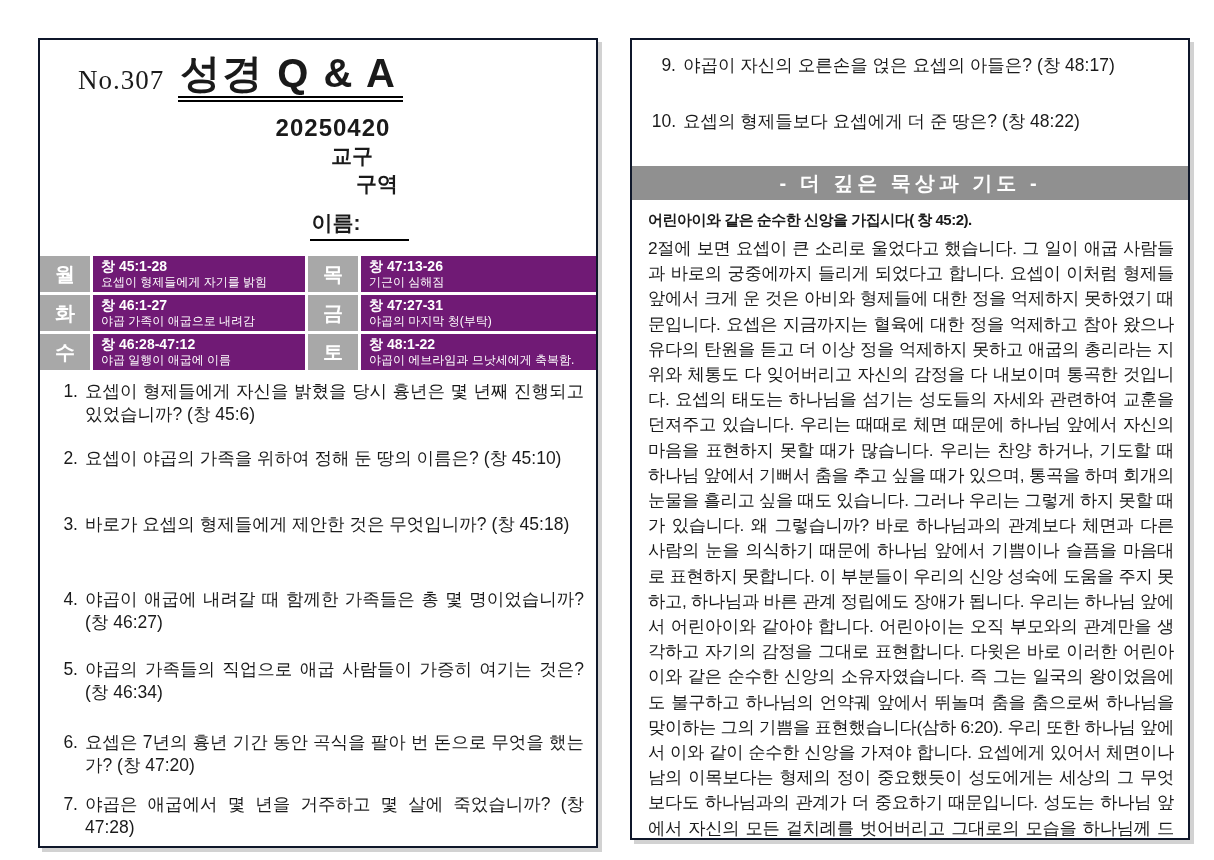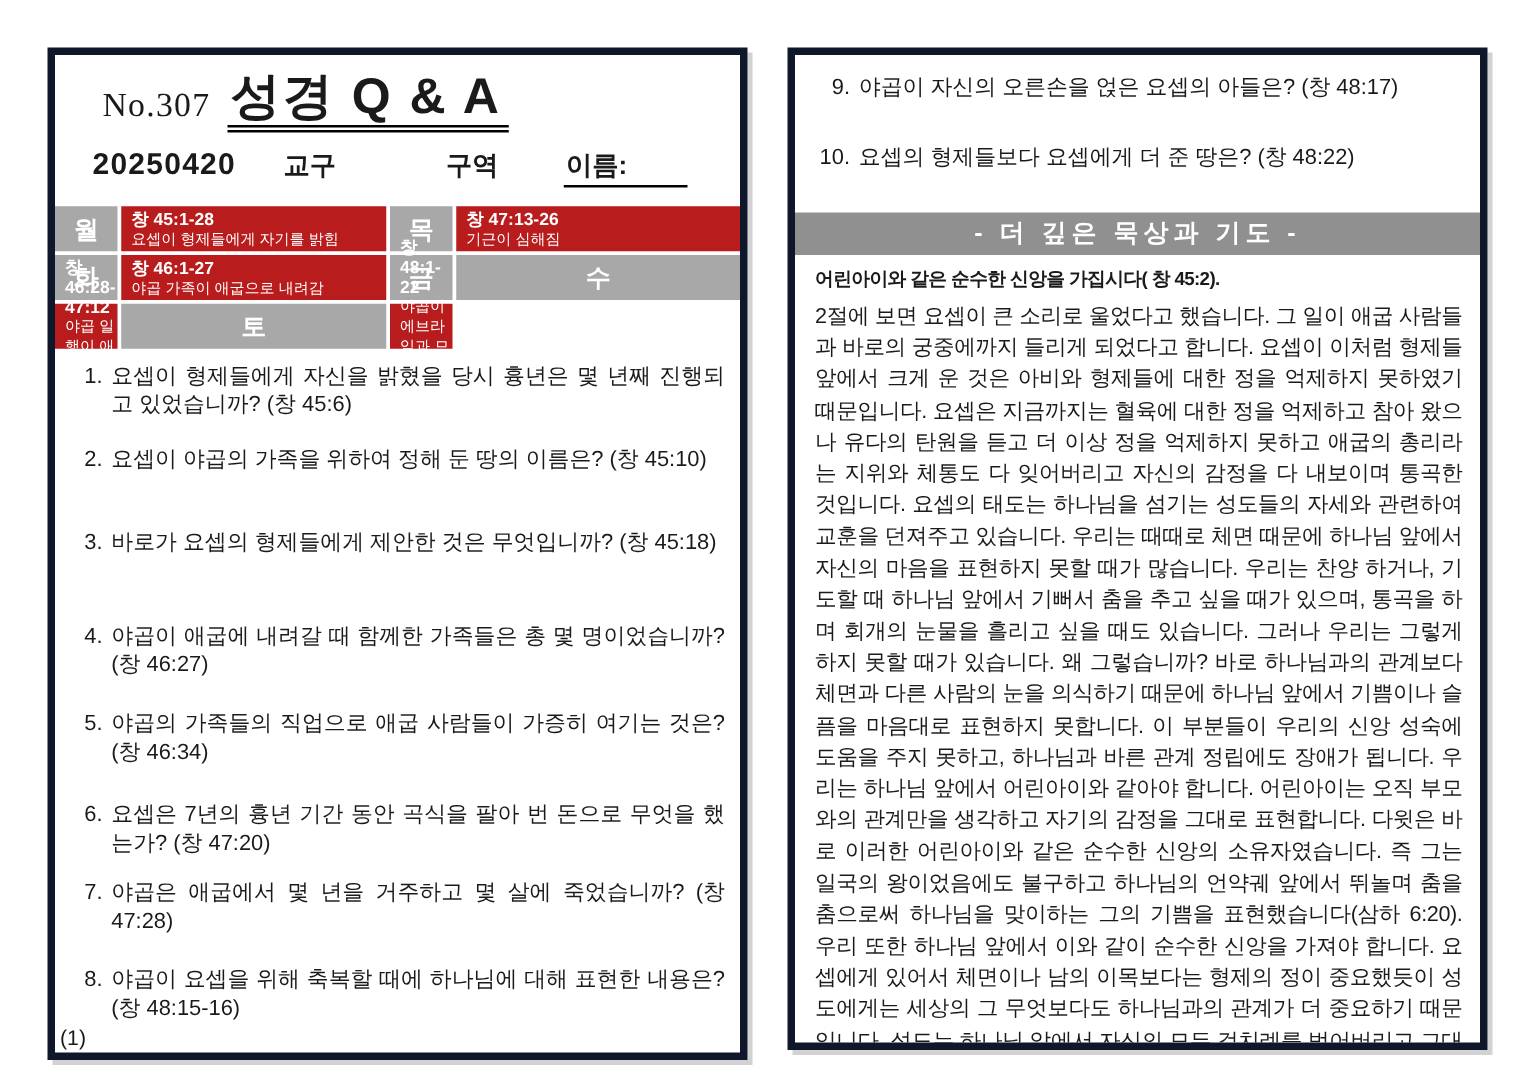--- a/index.html
+++ b/index.html
@@ -1,40 +1,40 @@
 <!DOCTYPE html>
 <html><head>
 <meta charset="utf-8">
 <style>
   * { margin: 0; padding: 0; box-sizing: border-box; }
   html, body { width: 1214px; height: 860px; background: #ffffff; font-family: "Liberation Sans", "DejaVu Sans", sans-serif; color: #1a1a1a; }
   .canvas { position: relative; width: 1214px; height: 860px; background: #ffffff; overflow: hidden; }
 
   .page { position: absolute; top: 38px; width: 560px; background: #ffffff;
-          border: 6px solid #0f172a; box-shadow: 4px 4px 0 #d2d2d2; overflow: hidden; }
+          border: 2px solid #0f172a; box-shadow: 4px 4px 0 #d2d2d2; overflow: hidden; }
   .page-left  { left: 38px;  height: 810px; }
   .page-right { left: 630px; height: 802px; }
 
   
   .hdr1 { display: flex; align-items: flex-end; padding: 12px 0 0 38px; }
   .no-label { font-family: "Liberation Serif", "DejaVu Serif", serif; font-size: 27px; letter-spacing: 1px; padding-bottom: 6px; }
   .main-title { font-size: 40px; font-weight: bold; margin-left: 14px; letter-spacing: 2px;
                 border-bottom: 6px double #000; padding: 0 6px 2px 2px; line-height: 1.05; text-align: center; }
-  .hdr2 { display: flex; align-items: flex-start; padding: 12px 0 0 30px; font-weight: bold; }
+  .hdr2 { display: flex; align-items: center; padding: 12px 0 0 30px; font-weight: bold; flex-direction: column; }
   .hdr-date { font-size: 24px; letter-spacing: 1px; }
   .hdr-parish { font-size: 21px; margin-left: 38px; }
   .hdr-district { font-size: 21px; margin-left: 88px; }
-  .hdr-name { font-size: 21px; margin-left: 52px; border-bottom: 2px solid #000; padding: 0 48px 2px 2px; }
+  .hdr-name { font-size: 21px; margin-left: 52px; border-bottom: 2px solid #000; padding: 0 48px 2px 2px; margin-top: 11px; }
 
   
   .sched { display: grid; grid-template-columns: 50px 212px 50px 1fr; gap: 3px;
            background: #ffffff; margin-top: 12px; border-top: 3px solid #fff; }
   .sched .day { background: #a8a8a8; color: #fff; font-weight: bold; font-size: 20px;
                 display: flex; align-items: center; justify-content: center; height: 36px; }
-  .sched .les { background: #b91c1c; color: #fff; height: 36px; padding: 1px 0 1px 8px;
+  .sched .les { background: #701a75; color: #fff; height: 36px; padding: 1px 0 1px 8px;
                 display: flex; flex-direction: column; justify-content: center; }
   .sched .ref { font-size: 14px; font-weight: bold; line-height: 16px; }
   .sched .des { font-size: 12px; font-weight: 500; line-height: 16px; }
 
   
   .qlist { padding: 10px 12px 0 4px; }
   .q { display: flex; font-size: 17.5px; line-height: 23px; }
   .q .qnum { width: 34px; text-align: right; flex: 0 0 34px; }
   .q .qtext { flex: 1; margin-left: 7px; text-align: justify; text-align-last: left; }
   .mb1 { margin-bottom: 21px; } 
@@ -88,20 +88,24 @@
       <div class="les">
         <span class="ref">창 47:13-26</span>
         <span class="des">기근이 심해짐</span>
       </div>
       <div class="day">화</div>
       <div class="les">
         <span class="ref">창 46:1-27</span>
         <span class="des">야곱 가족이 애굽으로 내려감</span>
       </div>
       <div class="day">금</div>
+      <div class="les">
+        <span class="ref">창 47:27-31</span>
+        <span class="des">야곱의 마지막 청(부탁)</span>
+      </div>
       <div class="day">수</div>
       <div class="les">
         <span class="ref">창 46:28-47:12</span>
         <span class="des">야곱 일행이 애굽에 이름</span>
       </div>
       <div class="day">토</div>
       <div class="les">
         <span class="ref">창 48:1-22</span>
         <span class="des">야곱이 에브라임과 므낫세에게 축복함.</span>
       </div>

